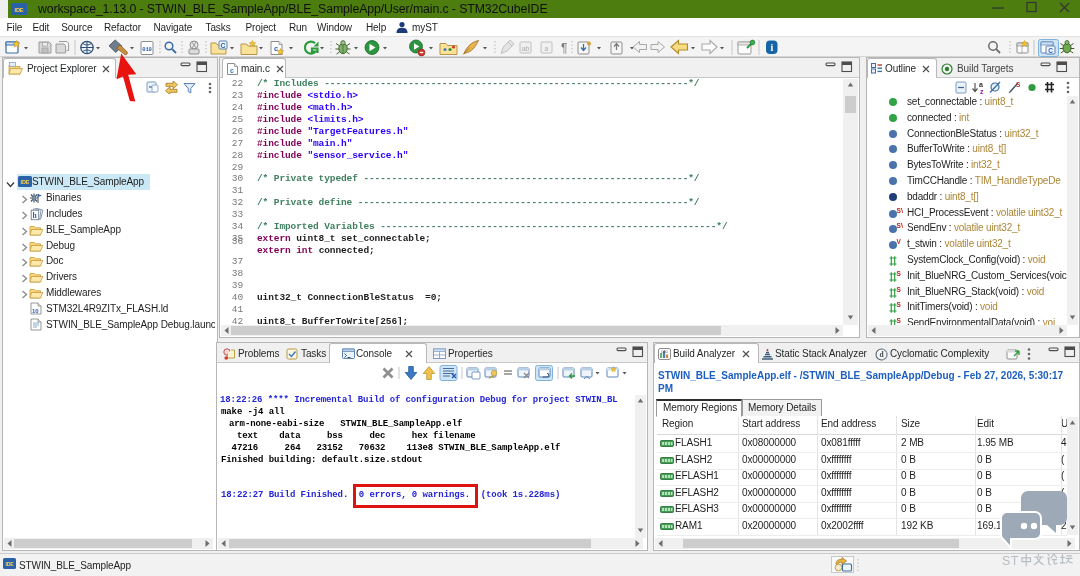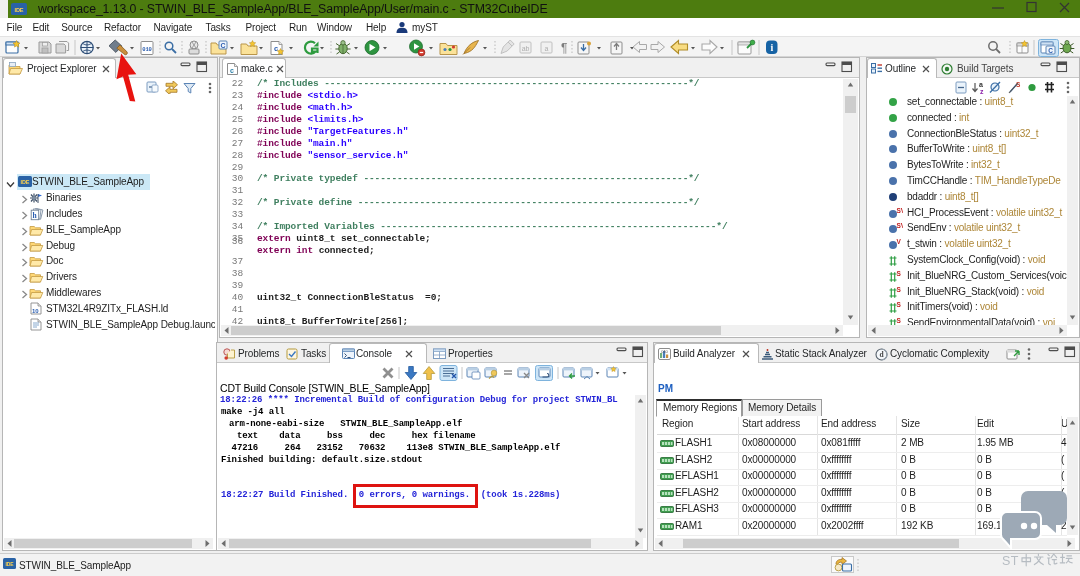--- a/index.html
+++ b/index.html
@@ -363,21 +363,21 @@
 </div>
 
 <div class="panel" id="editor">
   <div class="tabrow"></div>
   <div class="tab" style="left:2px;width:64px"></div>
   <svg class="abs" style="left:7px;top:5px;z-index:3" width="11" height="12" viewBox="0 0 11 12">
       <path d="M0.5 0.5 h7 l3 3 v8 h-10z" fill="#fff" stroke="#8d8d8d"></path>
       <path d="M7.5 0.5 v3 h3" fill="#eee" stroke="#8d8d8d" stroke-width="0.8"></path>
       <text x="5" y="9.5" font-size="7" font-weight="bold" fill="#2a7fa8" text-anchor="middle" font-family="Liberation Sans">c</text>
     </svg>
-  <div class="tab-label" style="left:21px">make.c</div>
+  <div class="tab-label" style="left:21px">main.c</div>
   <span class="abs" style="left:56px;top:6px;z-index:3"><svg width="8" height="8" viewBox="0 0 8 8">
         <path d="M1 1 L7 7 M7 1 L1 7" stroke="#4f4f4f" stroke-width="1.2"></path>
       </svg></span>
   <div class="abs" style="left:604px;top:3px;z-index:3"><svg width="30" height="12" viewBox="0 0 30 12">
         <rect x="2" y="2" width="9" height="2.6" rx="1" fill="none" stroke="#4d4d4d" stroke-width="1.1"></rect>
         <rect x="18" y="1" width="9.5" height="9.5" fill="none" stroke="#4d4d4d" stroke-width="1.1"></rect>
         <rect x="18" y="1" width="9.5" height="3" fill="#4d4d4d"></rect>
       </svg></div>
   <div id="code">
 <div class="lnum" style="left:-3px;top:0px">22</div>
@@ -619,21 +619,20 @@
       <rect x="199" y="3" width="11" height="9" rx="1" fill="#eef4fb" stroke="#5b84b5"></rect>
         <rect x="199" y="3" width="11" height="2.4" fill="#b9cfe4"></rect>
         <path d="M202 14 l3-2.5 3 2.5" fill="none" stroke="#5b84b5"></path>
         <path d="M213.5 7 l4 0 -2 2.6z" fill="#555"></path>
       <rect x="225" y="3" width="11" height="9" rx="1" fill="#fff" stroke="#5b84b5"></rect>
         <rect x="225" y="3" width="11" height="2.4" fill="#cfe1f3"></rect>
         <path d="M231.5 1.5 l0.8 1.7 1.9.2-1.4 1.3.3 1.9-1.6-.8-1.6.8.3-1.9-1.4-1.3 1.9-.2z" fill="#f4c430" stroke="#b98c1d" stroke-width="0.4"></path>
         <path d="M240.5 7 l4 0 -2 2.6z" fill="#555"></path>
     </svg>
   </div>
-  <div class="abs" style="left:3px;top:39px;font-size:10.5px;letter-spacing:-0.2px;color:#000">CDT Build Console [STWIN_BLE_SampleApp]</div>
   <div class="sb" style="right:1px;top:52px;width:11px;bottom:12px">
     <svg class="abs" style="left:2px;top:2px" width="7" height="9" viewBox="0 0 7 9">
         <path d="M0.8 5.5 L3.5 1.5 L6.2 5.5 Z" fill="#6d6d6d"></path>
       </svg>
     <svg class="abs" style="left:2px;bottom:2px" width="7" height="9" viewBox="0 0 7 9">
         <path d="M0.8 1.5 L3.5 5.5 L6.2 1.5 Z" fill="#6d6d6d"></path>
       </svg>
     </div>
   <div class="abs" id="con-body" style="left:0;top:52px;right:12px;bottom:12px;background:#fff;overflow:hidden">
 <div class="con-line con-blue" style="top:0px;left:3px">18:22:26 **** Incremental Build of configuration Debug for project STWIN_BL</div>
@@ -688,20 +687,21 @@
   <svg class="abs" style="left:372px;top:4px;z-index:3" width="6" height="14" viewBox="0 0 6 14">
       <circle cx="3" cy="2.5" r="1.3" fill="#666"></circle>
       <circle cx="3" cy="7" r="1.3" fill="#666"></circle>
       <circle cx="3" cy="11.5" r="1.3" fill="#666"></circle>
     </svg>
   <div class="abs" style="left:393px;top:3px;z-index:3"><svg width="30" height="12" viewBox="0 0 30 12">
         <rect x="2" y="2" width="9" height="2.6" rx="1" fill="none" stroke="#4d4d4d" stroke-width="1.1"></rect>
         <rect x="18" y="1" width="9.5" height="9.5" fill="none" stroke="#4d4d4d" stroke-width="1.1"></rect>
         <rect x="18" y="1" width="9.5" height="3" fill="#4d4d4d"></rect>
       </svg></div>
+  <div class="ba-header" style="white-space:nowrap">STWIN_BLE_SampleApp.elf - /STWIN_BLE_SampleApp/Debug - Feb 27, 2026, 5:30:17</div>
 <div class="ba-header" style="top:40px">PM</div>
   <div class="mem-tab" style="left:2px;width:86px;background:#fff;border-top:2px solid #2e2e2e;border-bottom:1px solid #fff;z-index:2">
       <span style="position:absolute;left:6px;top:1px;white-space:nowrap">Memory Regions</span>
     </div>
   <div class="mem-tab" style="left:88px;width:80px;background:#f2f2f2">
       <span style="position:absolute;left:5px;top:2px;white-space:nowrap">Memory Details</span>
     </div>
   <div class="abs" id="mem-table" style="left:3px;top:73px;right:12px;height:120px;background:#fff;overflow:hidden">
 <div style="position:absolute;left:0;top:0;width:100%;height:19px;border-bottom:1px solid #d9d9d9"></div>
 <div class="mt-cell" style="left:5px;top:2px">Region</div>

